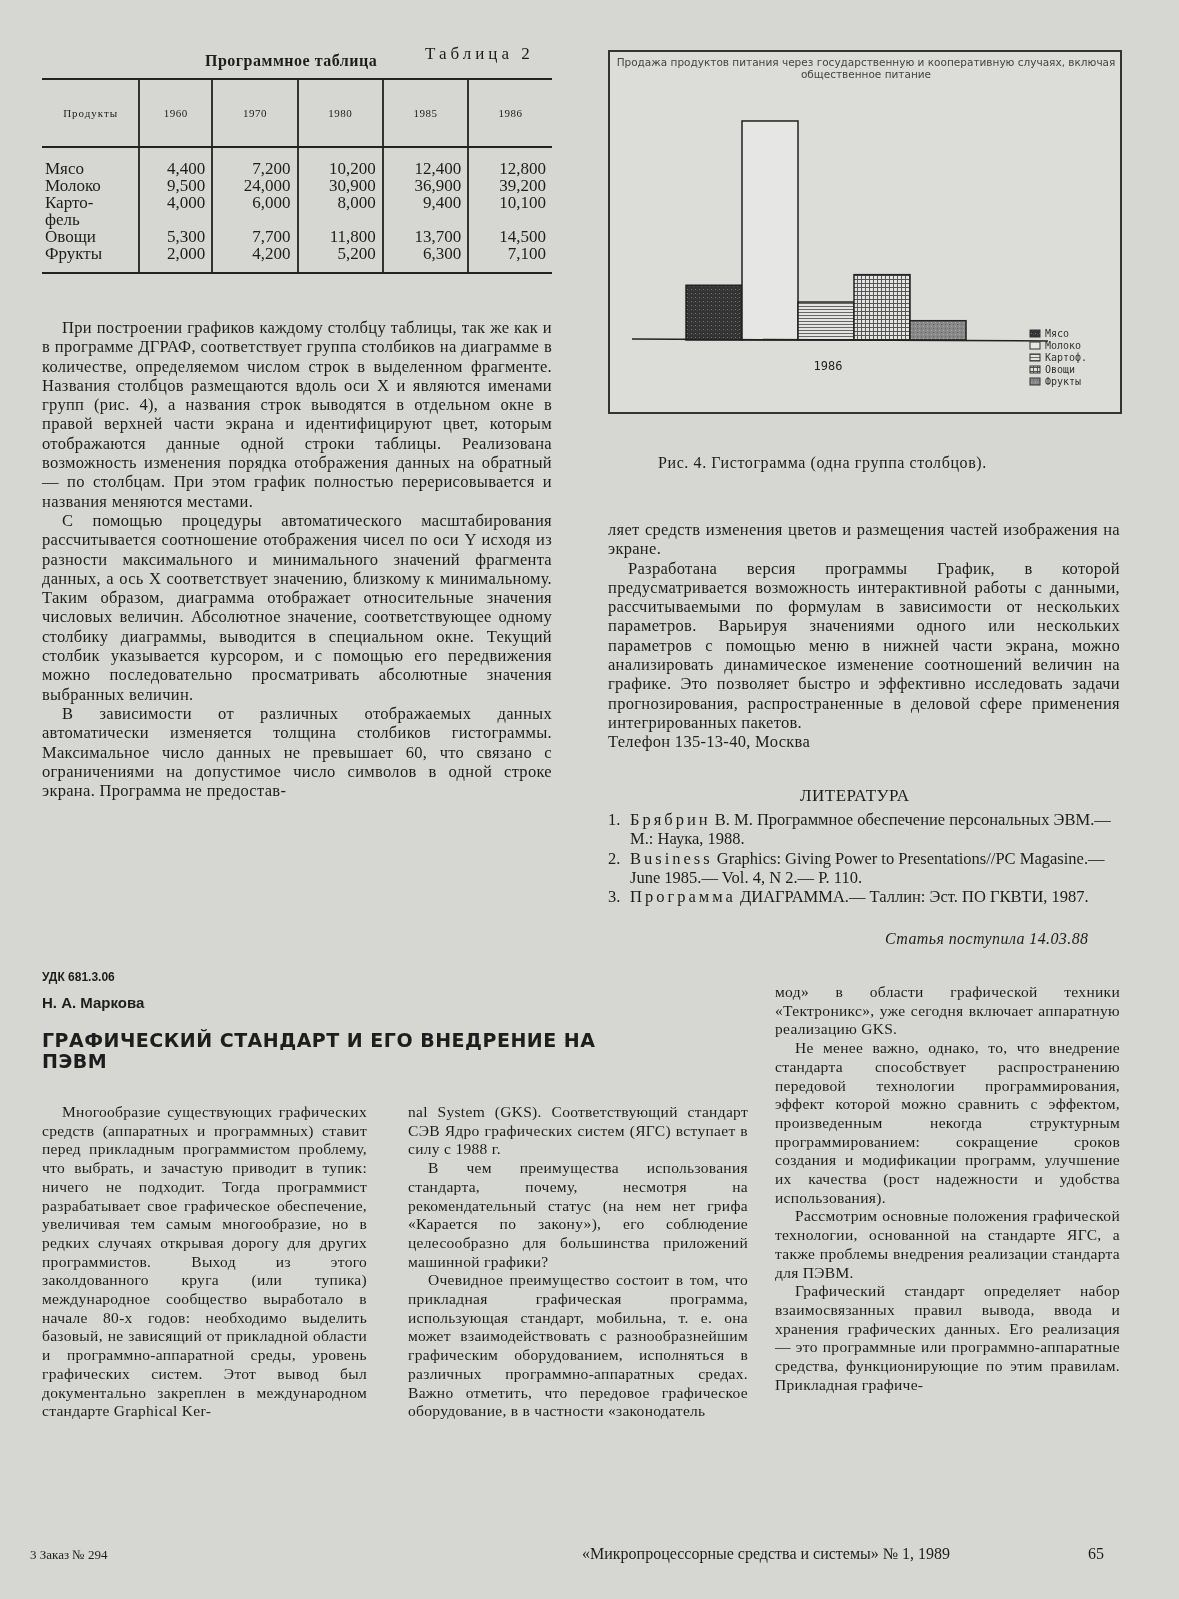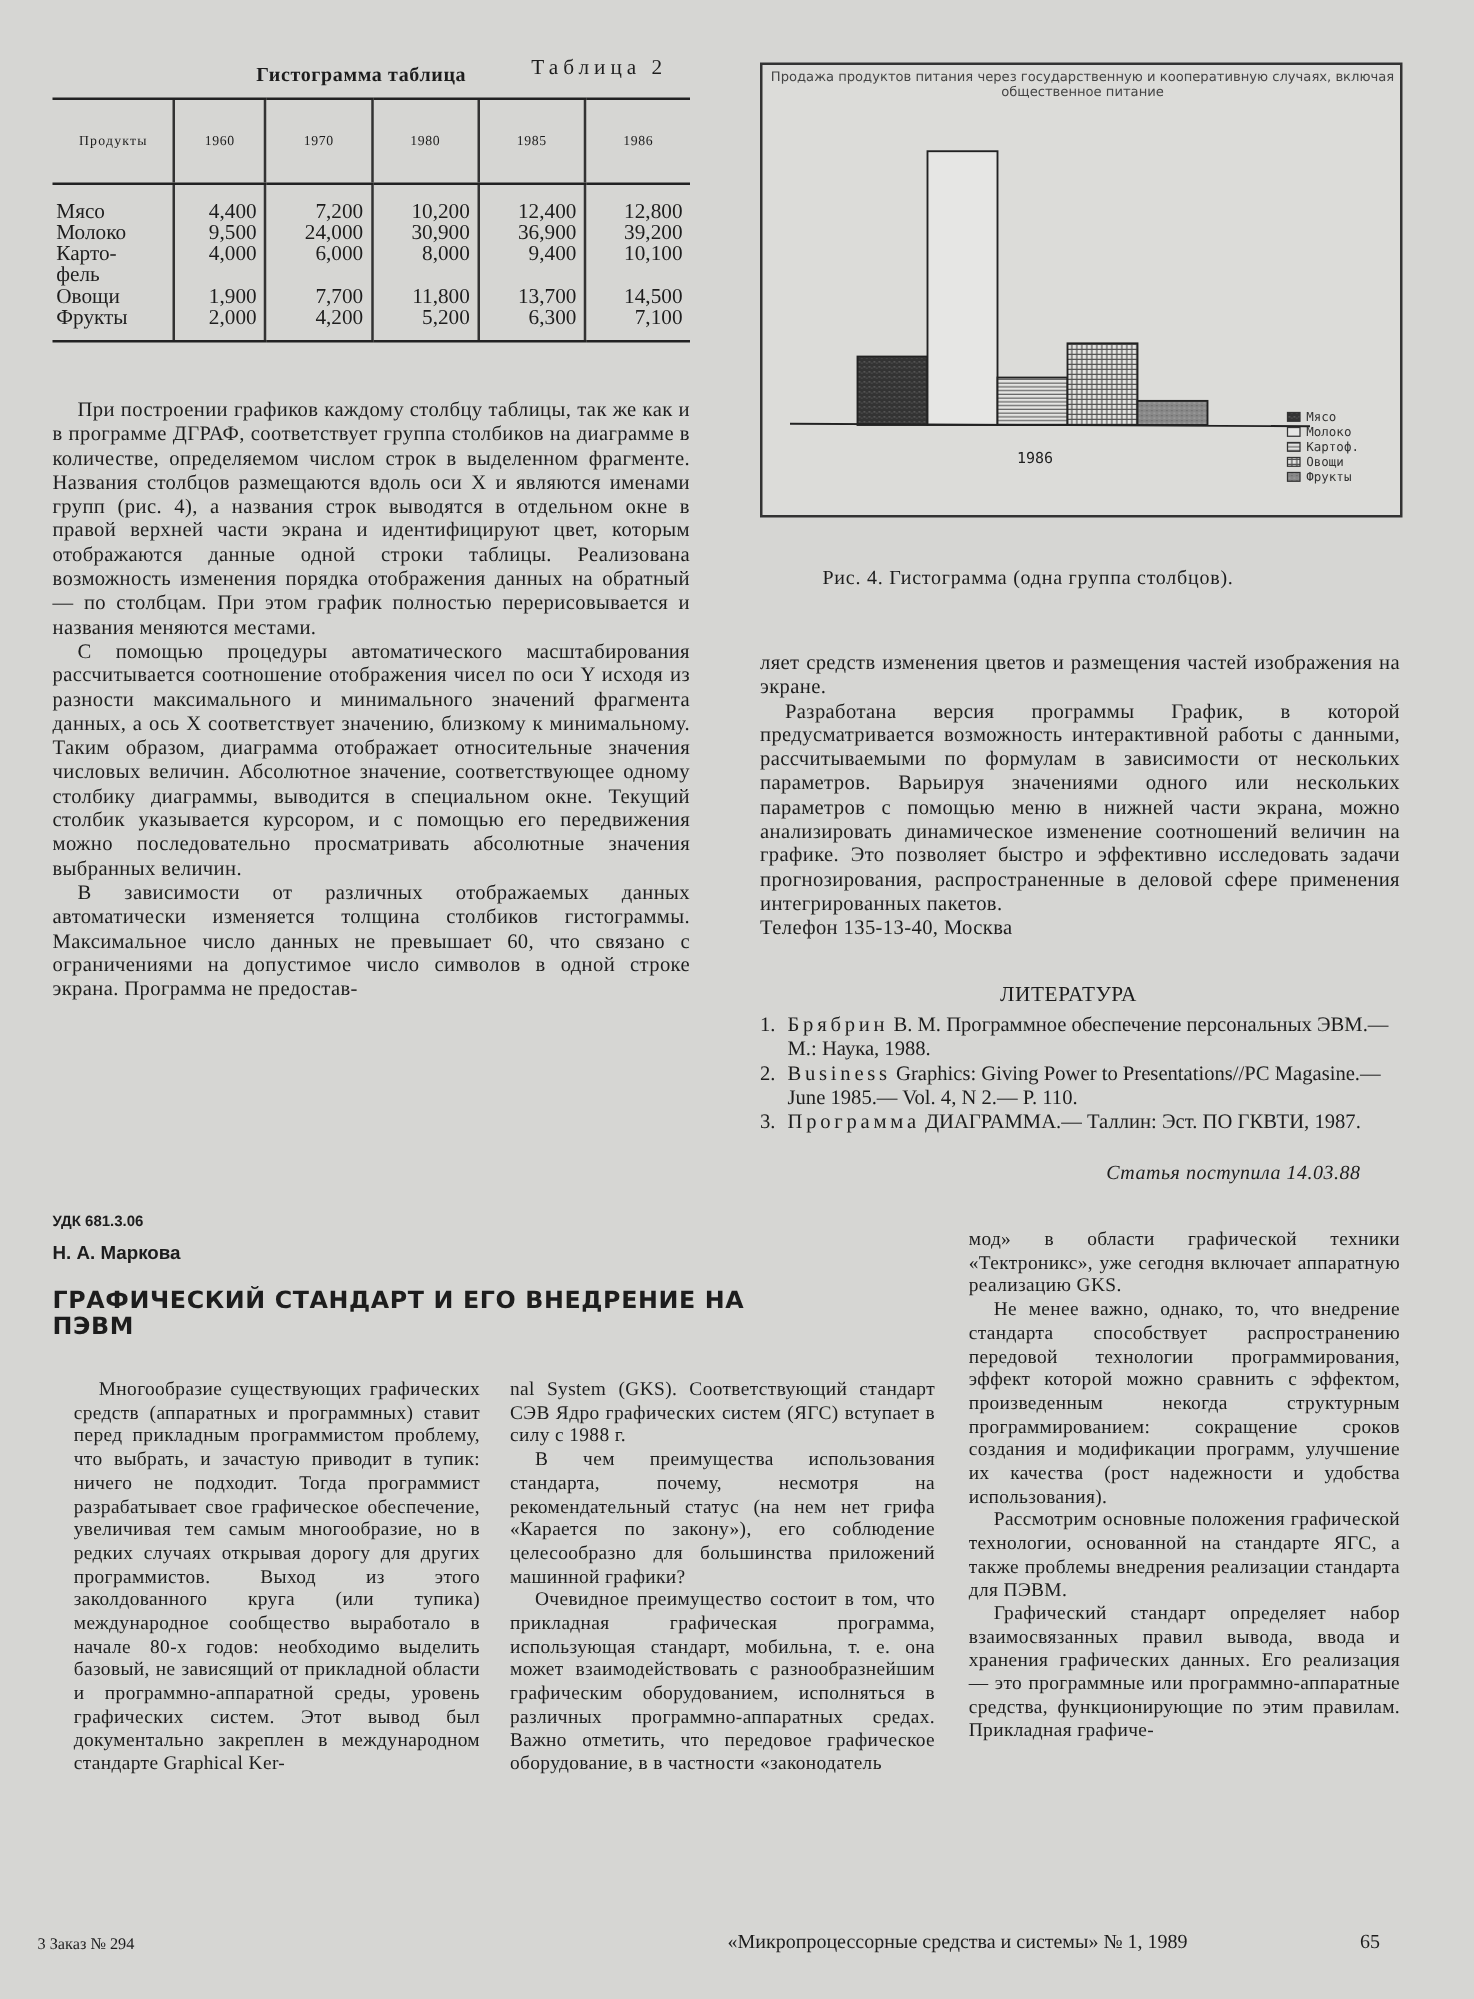--- a/index.html
+++ b/index.html
@@ -33,32 +33,32 @@
   #refs { left:608px; top:810px; width:512px; font-size:16.5px; line-height:19.3px; }
   .ref { display:flex; }
   .ref .num { width:22px; flex:none; }
   .ref .sp { letter-spacing:3px; }
   #received { left:885px; top:930px; font-style:italic; font-size:16px; letter-spacing:0.4px; }
   
   #udk { left:42px; top:970px; font-family:"Liberation Sans", sans-serif; font-size:12px; font-weight:bold; }
   #author { left:42px; top:994px; font-family:"Liberation Sans", sans-serif; font-size:15px; font-weight:bold; }
   #title2 { left:42px; top:1030px; width:600px; font-family:"DejaVu Sans", sans-serif; font-size:19px; line-height:21px; font-weight:bold; letter-spacing:0.5px; }
   .c2 { font-size:15.5px; line-height:18.7px; }
-  #colA { left:59px; top:1103px; width:325px; }
+  #colA { left:42px; top:1103px; width:325px; }
   #colB { left:408px; top:1103px; width:340px; }
   #colC { left:775px; top:983px; width:345px; }
   #footer-left { left:30px; top:1547px; font-size:13px; }
   #footer-journal { left:582px; top:1545px; font-size:16px; }
   #footer-page { left:1088px; top:1545px; font-size:16px; }
 </style>
 </head>
 <body>
 
 <div class="abs" id="table-caption">Таблица 2</div>
-<div class="abs" id="table-title">Гистограмма таблица</div>
+<div class="abs" id="table-title">Программное таблица</div>
 <table class="abs" id="sheet">
   <thead>
     <tr>
       <th class="prod">Продукты</th>
       <th>1960</th>
       <th>1970</th>
       <th>1980</th>
       <th>1985</th>
       <th>1986</th>
     </tr>
@@ -71,21 +71,21 @@
           <span class="cellline">Карто-</span>
           <span class="cellline">фель</span>
           <span class="cellline">Овощи</span>
           <span class="cellline">Фрукты</span>
         </td>
       <td class="valcol">
           <span class="cellline">4,400</span>
           <span class="cellline">9,500</span>
           <span class="cellline">4,000</span>
           <span class="cellline">&nbsp;</span>
-          <span class="cellline">1,900</span>
+          <span class="cellline">5,300</span>
           <span class="cellline">2,000</span>
         </td>
       <td class="valcol">
           <span class="cellline">7,200</span>
           <span class="cellline">24,000</span>
           <span class="cellline">6,000</span>
           <span class="cellline">&nbsp;</span>
           <span class="cellline">7,700</span>
           <span class="cellline">4,200</span>
         </td>

